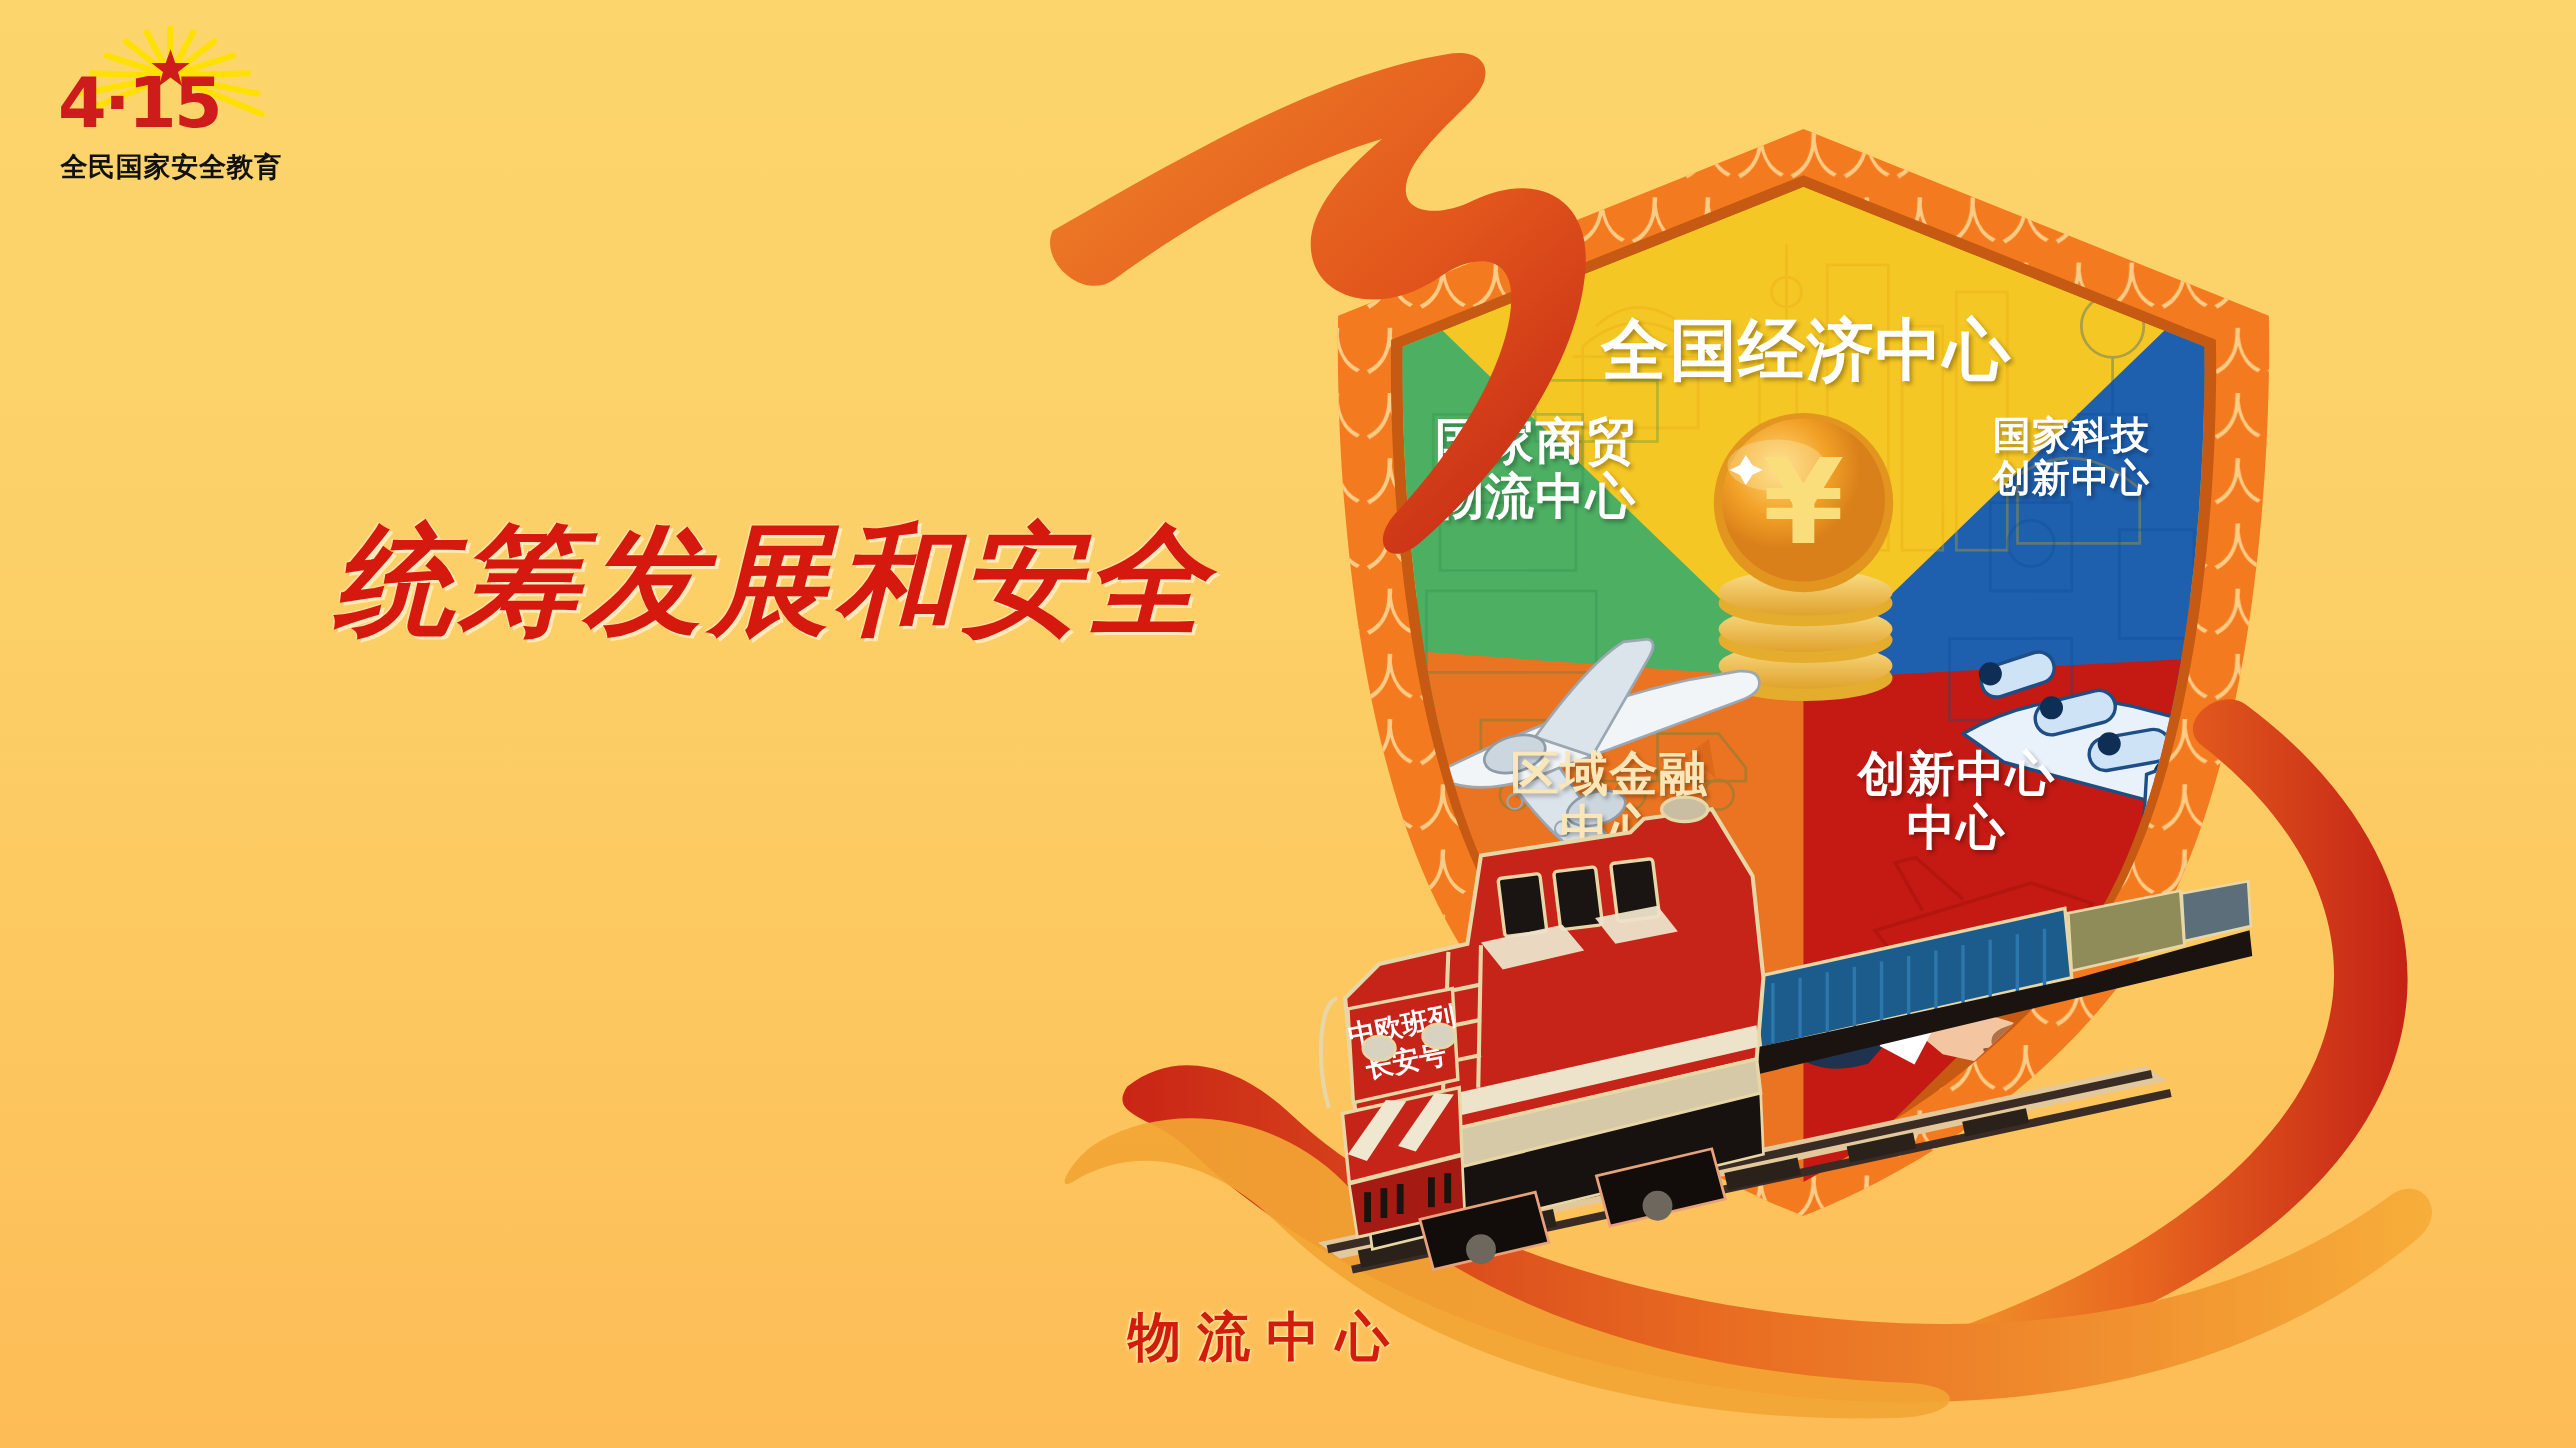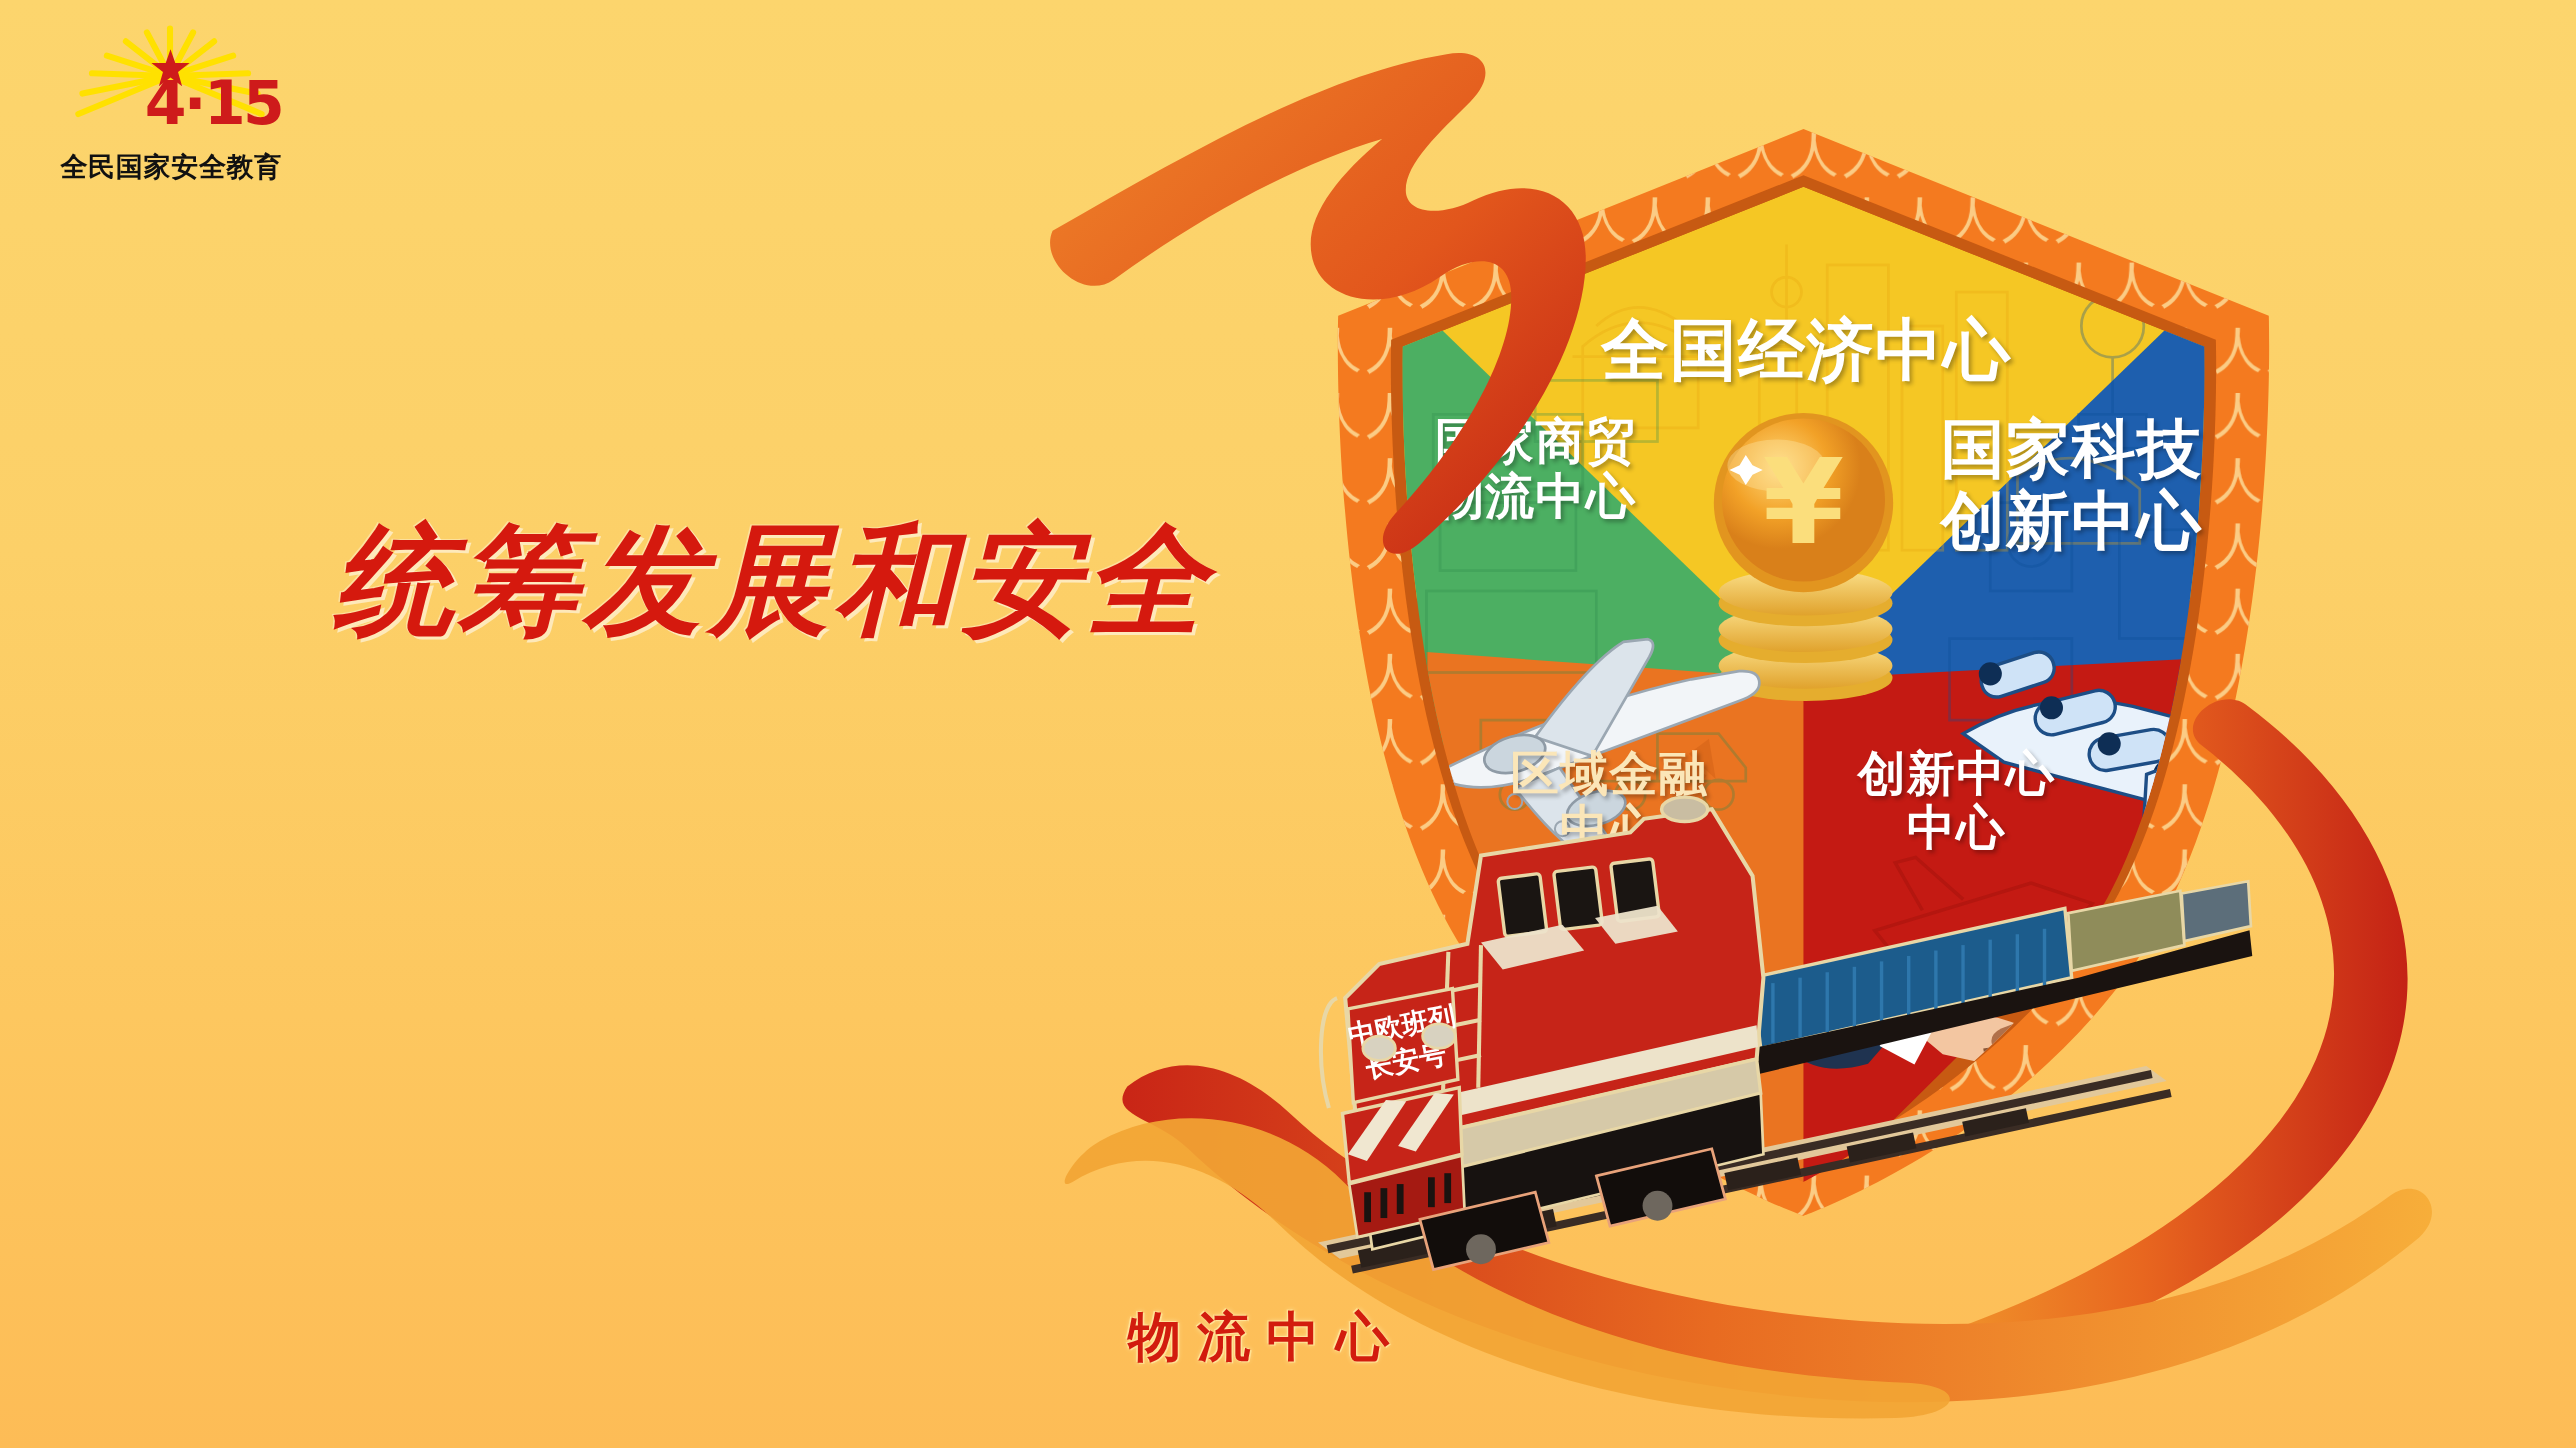--- a/index.html
+++ b/index.html
@@ -10,22 +10,22 @@
   .poster{
     position:relative;width:2576px;height:1448px;overflow:hidden;
     background:linear-gradient(180deg,#FCD56D 0%,#FCD068 38%,#FDC75F 70%,#FDBC56 100%);
   }
 
   
   .logo{position:absolute;left:58px;top:23px;width:224px;height:170px;}
   .logo .rays{position:absolute;left:0;top:0;width:224px;height:129px;}
   .logo .star{position:absolute;left:92px;top:24.5px;width:41px;height:41px;}
   .logo .num{
-    position:absolute;left:0;top:39px;width:224px;text-align:right;
-    font-size:60px;line-height:82px;font-weight:bold;color:#CE1B1B;
+    position:absolute;left:0;top:39px;width:224px;text-align:left;
+    font-size:70px;line-height:82px;font-weight:bold;color:#CE1B1B;
     letter-spacing:-2.7px;font-family:"DejaVu Sans",sans-serif;
   }
   .logo .sub{
     position:absolute;left:0;top:129px;width:224px;text-align:right;
     font-size:27px;line-height:30px;font-weight:bold;color:#111;
     letter-spacing:0.7px;white-space:nowrap;
   }
 
   
   .headline{position:absolute;left:204px;top:517px;width:1101px;}
@@ -42,21 +42,21 @@
   .shield-wrap{position:absolute;left:1311px;top:122px;width:985px;height:1101px;}
   .shield-svg{position:absolute;left:0;top:0;width:985px;height:1101px;}
 
   .seg-label{
     position:absolute;color:#fff;font-weight:bold;text-align:center;
     text-shadow:2.7px 2.7px 4.1px rgba(0,0,0,.30);line-height:1.12;
     white-space:pre-line;letter-spacing:1.4px;
   }
   .lab-top{left:285px;top:190px;width:421px;font-size:67px;}
   .lab-left{left:48px;top:292px;width:353px;font-size:49px;}
-  .lab-right{left:584px;top:292px;width:353px;font-size:64px;}
+  .lab-right{left:584px;top:292px;width:353px;font-size:38px;}
   .lab-bl{left:156px;top:625px;width:285px;font-size:48px;color:#FBE6B8;}
   .lab-br{left:503px;top:625px;width:285px;font-size:48px;}
 
   
   .ribbon{position:absolute;left:971px;top:27px;width:1542px;height:1406px;pointer-events:none;}
 
   
   .train{position:absolute;left:1277px;top:774px;width:1019px;height:516px;}
 
   

